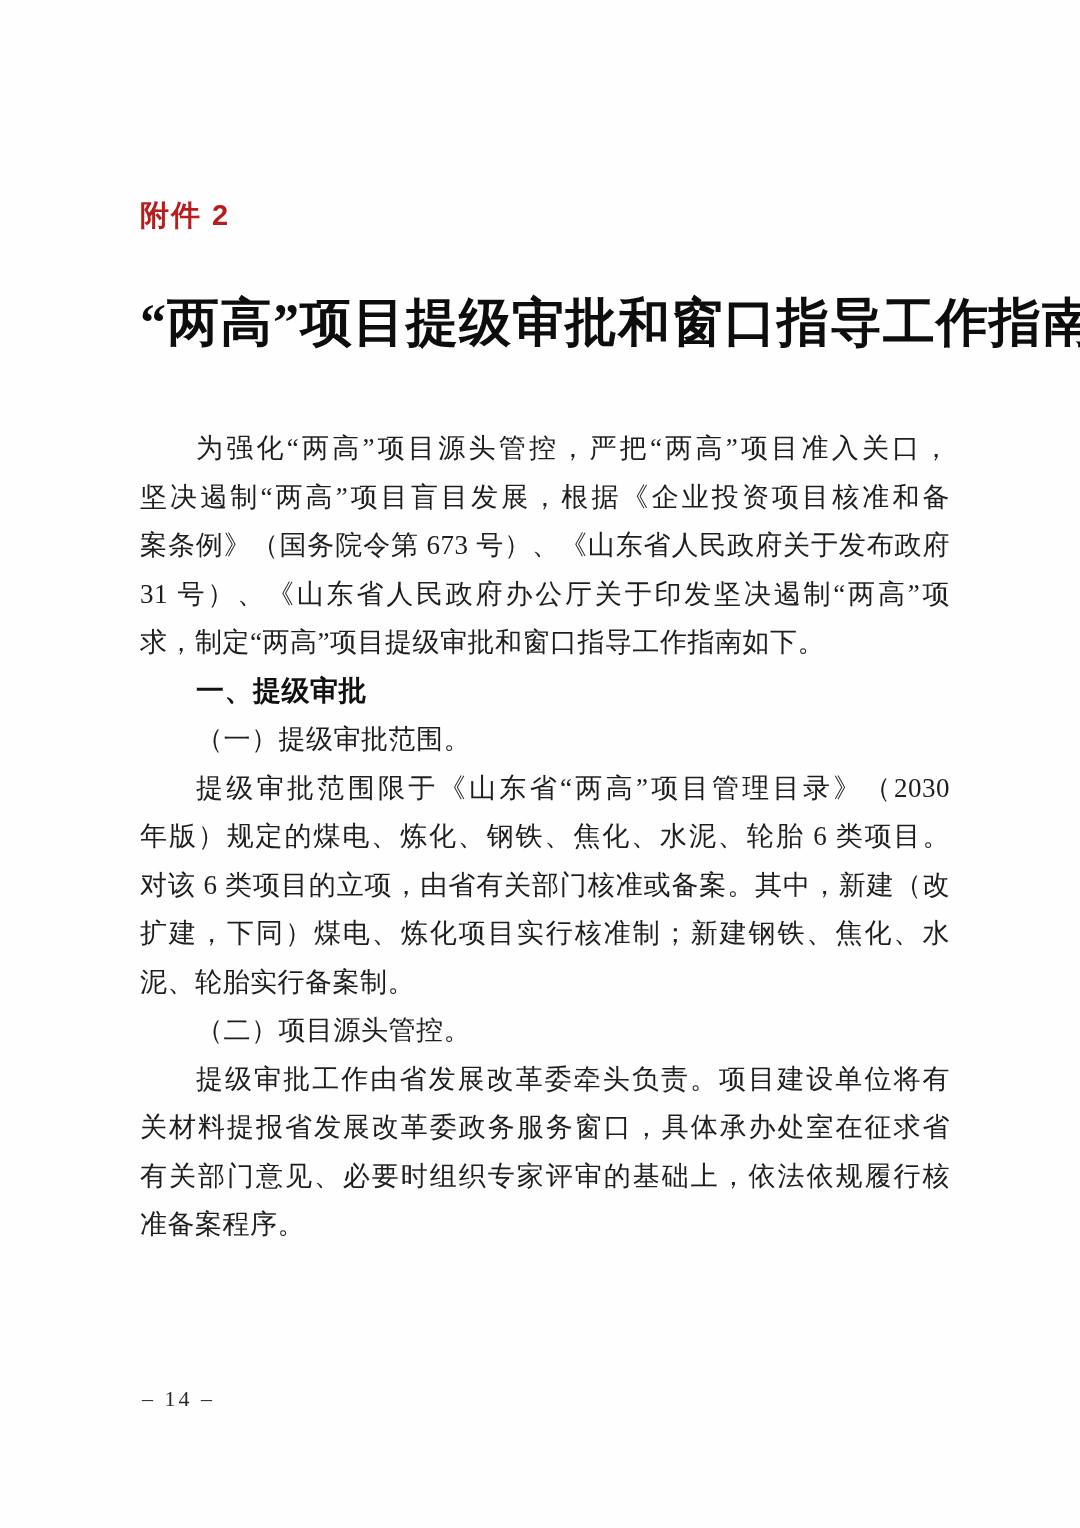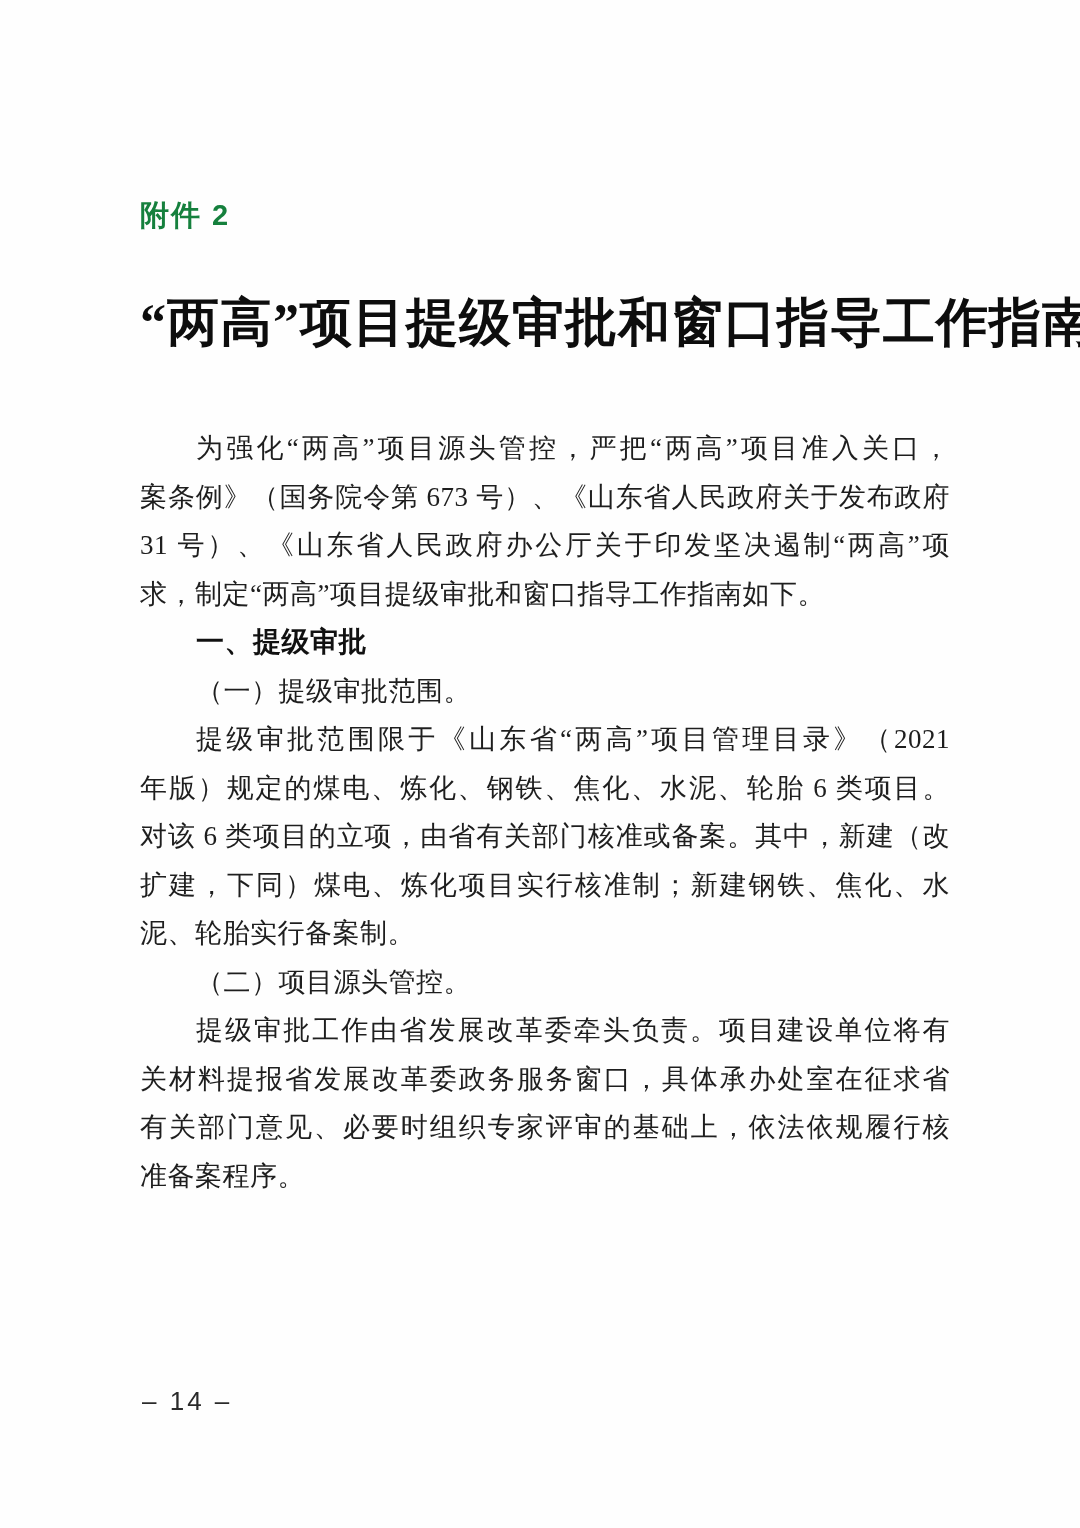--- a/index.html
+++ b/index.html
@@ -22,21 +22,21 @@
 
   .content {
     padding: 196px 130px 0 140px; 
   }
 
   .attachment-label {
     font-family: "Liberation Sans", "DejaVu Sans", sans-serif;
     font-size: 29px;
     font-weight: 700;
     letter-spacing: 2px;
-    color: #15803d;
+    color: #b91c1c;
   }
 
   .doc-title {
     margin-top: 52px;
     text-align: center;
     font-family: "Liberation Serif", "DejaVu Serif", serif;
     font-size: 52px;
     font-weight: 800;
     letter-spacing: 1px;
     color: #0d0d0d;
@@ -72,44 +72,45 @@
   }
 
   .line.heading2 {
     font-weight: 400;
   }
 
   .page-footer {
     position: absolute;
     left: 142px;
     top: 1386px;
-    font-size: 26px;
+    font-size: 22px;
     letter-spacing: 3px;
     color: #2a2a2a;
-    font-family: Liberation Sans, sans-serif;
+    font-family: Liberation Serif, serif;
   }
 </style>
 </head>
 <body>
 
 <div class="page">
   <div class="content">
 
     <div class="attachment-label">附件 2</div>
 
     <div class="doc-title">“两高”项目提级审批和窗口指导工作指南</div>
 
     <div class="document-body">
         <div class="line indent justify">为强化“两高”项目源头管控，严把“两高”项目准入关口，</div>
+        <div class="line justify">坚决遏制“两高”项目盲目发展，根据《企业投资项目核准和备</div>
         <div class="line justify">案条例》（国务院令第 673 号）、《山东省人民政府关于发布政府</div>
         <div class="line justify">31 号）、《山东省人民政府办公厅关于印发坚决遏制“两高”项</div>
         <div class="line">求，制定“两高”项目提级审批和窗口指导工作指南如下。</div>
         <div class="line heading1 indent">一、提级审批</div>
         <div class="line heading2 indent">（一）提级审批范围。</div>
-        <div class="line indent justify">提级审批范围限于《山东省“两高”项目管理目录》（2021</div>
+        <div class="line indent justify">提级审批范围限于《山东省“两高”项目管理目录》（2030</div>
         <div class="line justify">年版）规定的煤电、炼化、钢铁、焦化、水泥、轮胎 6 类项目。</div>
         <div class="line justify">对该 6 类项目的立项，由省有关部门核准或备案。其中，新建（改</div>
         <div class="line justify">扩建，下同）煤电、炼化项目实行核准制；新建钢铁、焦化、水</div>
         <div class="line">泥、轮胎实行备案制。</div>
         <div class="line heading2 indent">（二）项目源头管控。</div>
         <div class="line indent justify">提级审批工作由省发展改革委牵头负责。项目建设单位将有</div>
         <div class="line justify">关材料提报省发展改革委政务服务窗口，具体承办处室在征求省</div>
         <div class="line justify">有关部门意见、必要时组织专家评审的基础上，依法依规履行核</div>
         <div class="line">准备案程序。</div>
       </div>

